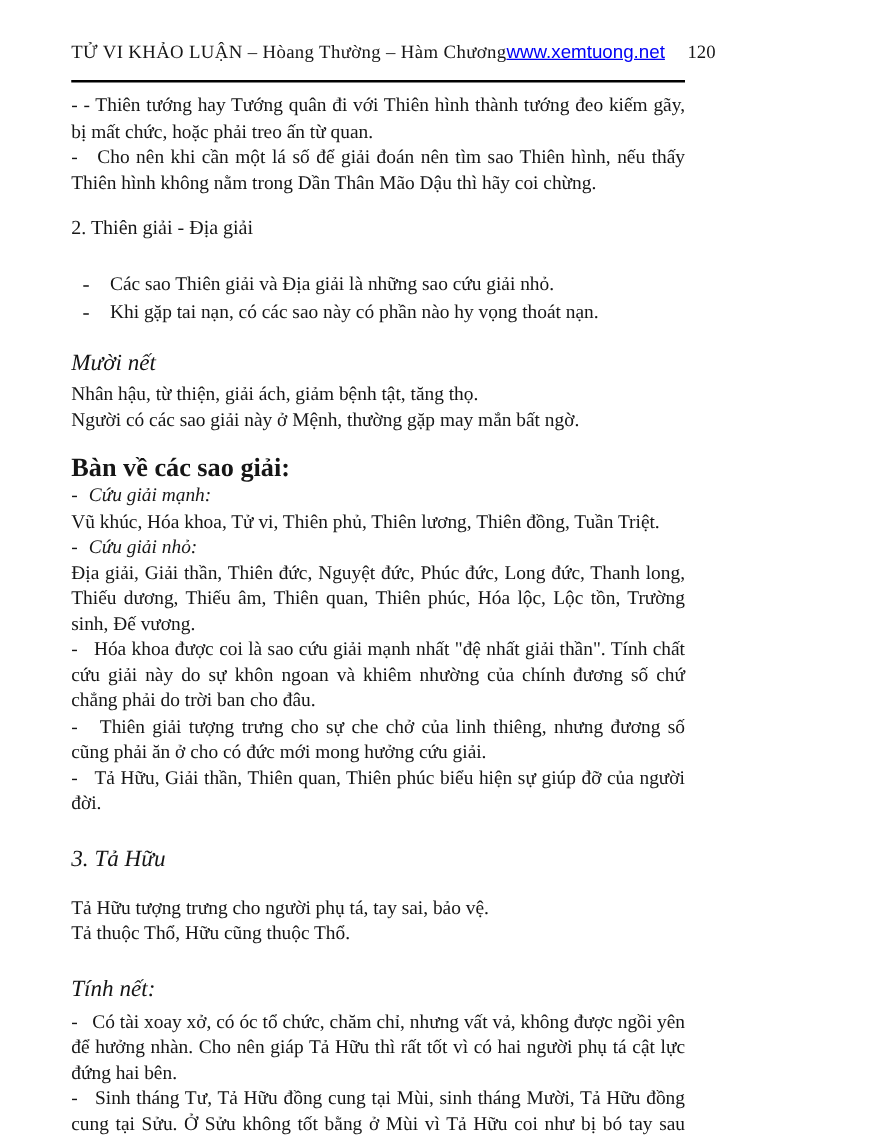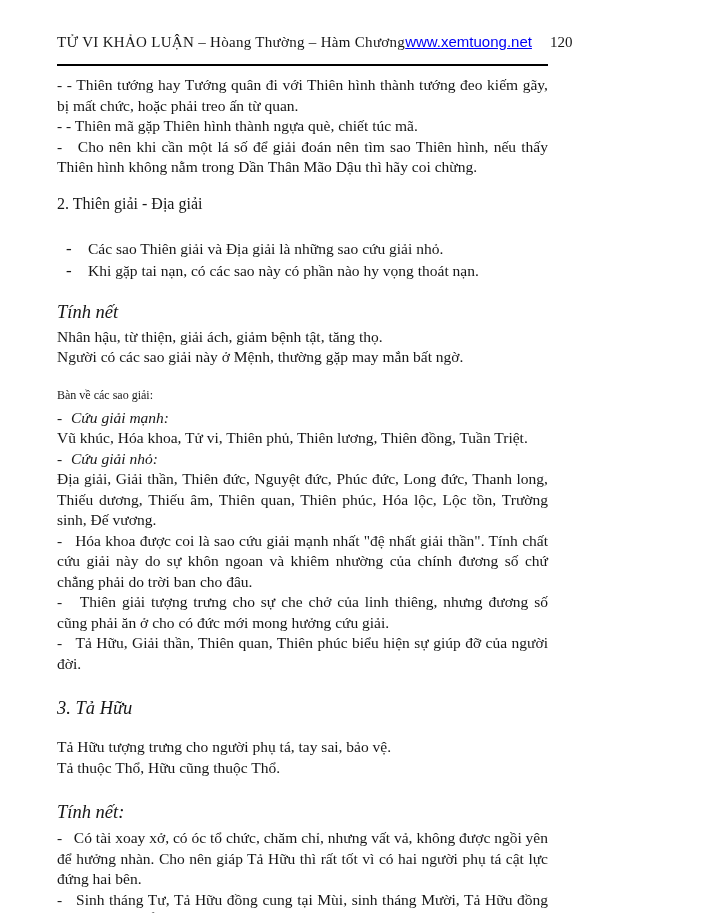--- a/index.html
+++ b/index.html
@@ -71,23 +71,23 @@
   }
   .h-italic {
     font-style: italic;
     font-weight: normal;
     font-size: 18.5px;
     line-height: 24px;
     margin-top: 18px;
     margin-bottom: 3px;
   }
   .h-bold {
-    font-weight: normal;
+    font-weight: bold;
     font-style: normal;
-    font-size: 12px;
+    font-size: 21px;
     line-height: 23px;
     margin-top: 16px;
     margin-bottom: 1px;
   }
   .label-row {
     display: flex;
   }
   .label-row .dash { flex: 0 0 14px; }
   .label-row .label-text { font-style: italic; }
   .gap-after-heading { margin-bottom: 17px; }
@@ -99,37 +99,36 @@
 
   <div class="header">
     <span class="header-title">TỬ VI KHẢO LUẬN – Hòang Thường – Hàm Chương</span>
     <span class="header-url">www.xemtuong.net</span>
     <span class="header-page">120</span>
   </div>
 
   <div class="content">
 
     <p class="para">- - Thiên tướng hay Tướng quân đi với Thiên hình thành tướng đeo kiếm gãy, bị mất chức, hoặc phải treo ấn từ quan.</p>
-    <p class="para">- - Thiên mã gặp Thiên hình thành ngựa què, chiết túc mã.</p>
     <p class="para">-&nbsp;&nbsp;&nbsp;Cho nên khi cần một lá số để giải đoán nên tìm sao Thiên hình, nếu thấy Thiên hình không nằm trong Dần Thân Mão Dậu thì hãy coi chừng.</p>
 
     <h2 class="h-section">2. Thiên giải - Địa giải</h2>
 
     <div class="dash-list">
       <div class="dash-row">
         <span class="dash">-</span>
         <span>Các sao Thiên giải và Địa giải là những sao cứu giải nhỏ.</span>
       </div>
       <div class="dash-row">
         <span class="dash">-</span>
         <span>Khi gặp tai nạn, có các sao này có phần nào hy vọng thoát nạn.</span>
       </div>
     </div>
 
-    <h3 class="h-italic">Tính nết</h3>
+    <h3 class="h-italic">Mười nết</h3>
     <p class="para">Nhân hậu, từ thiện, giải ách, giảm bệnh tật, tăng thọ.</p>
     <p class="para">Người có các sao giải này ở Mệnh, thường gặp may mắn bất ngờ.</p>
 
     <h3 class="h-bold">Bàn về các sao giải:</h3>
 
     <div class="label-row">
       <span class="dash">-</span>
       <span class="label-text">Cứu giải mạnh:</span>
     </div>
     <p class="para">Vũ khúc, Hóa khoa, Tử vi, Thiên phủ, Thiên lương, Thiên đồng, Tuần Triệt.</p>

